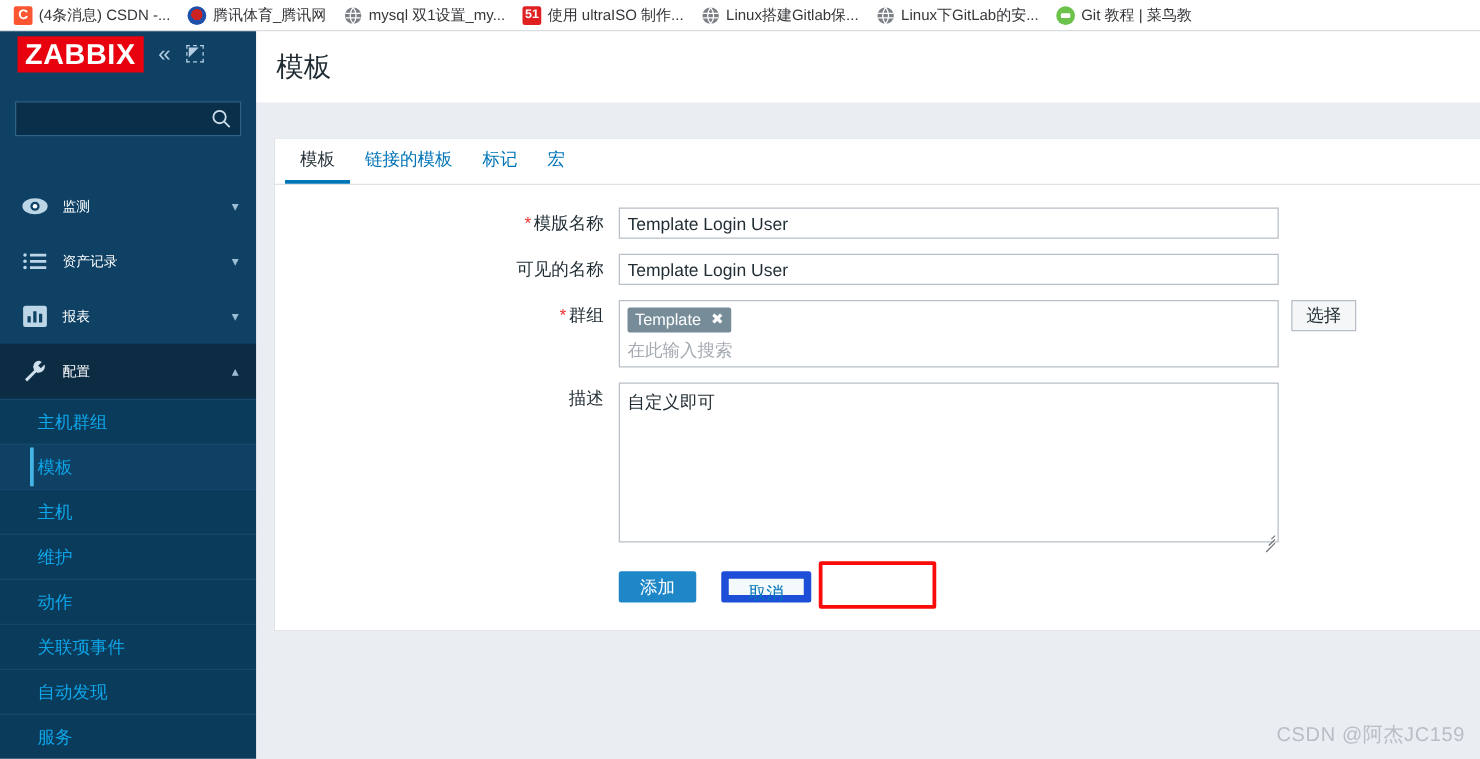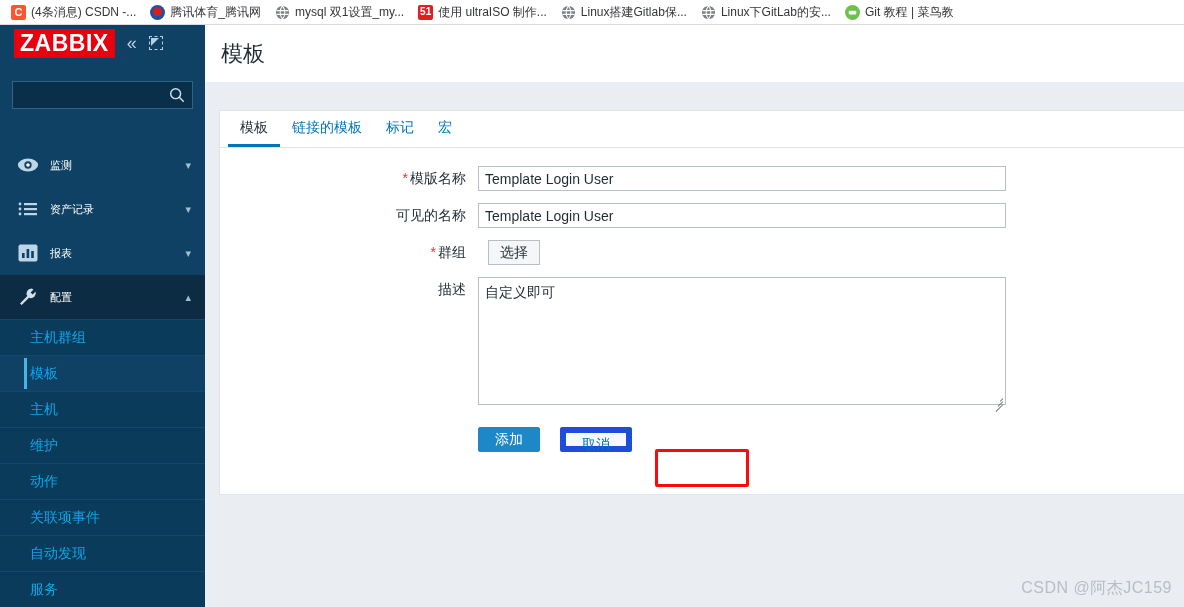--- a/index.html
+++ b/index.html
@@ -223,21 +223,21 @@
     color: #0275b8;
     cursor: pointer;
     border-bottom: 3px solid transparent;
     line-height: 16px;
   }
   .tab.active {
     color: #1f2c33;
     border-bottom-color: #0275b8;
   }
 
-  .form-rows { padding: 18px 0 0 0; }
+  .form-rows { padding: 18px 0 0 17px; }
   .form-row {
     display: flex;
     align-items: flex-start;
     margin-bottom: 12px;
   }
   .form-label {
     width: 258px;
     flex: 0 0 258px;
     text-align: right;
     padding-right: 12px;
@@ -575,20 +575,27 @@
           <div class="form-label">
             <span>可见的名称</span>
           </div>
           <input class="text-input" type="text" value="Template Login User" style="">
         </div>
 
         <div class="form-row">
           <div class="form-label">
             <span class="req">*</span><span>群组</span>
           </div>
+          <div class="multiselect">
+            <span class="chip">
+              <span>Template</span>
+              <span class="chip-x">✖</span>
+            </span>
+            <div class="ms-placeholder">在此输入搜索</div>
+          </div>
           <div class="select-btn">选择</div>
         </div>
 
         <div class="form-row">
           <div class="form-label">
             <span>描述</span>
           </div>
           <div class="ta-wrap">
             <textarea class="textarea-box" style="">自定义即可</textarea>
             <span class="ta-grip">

